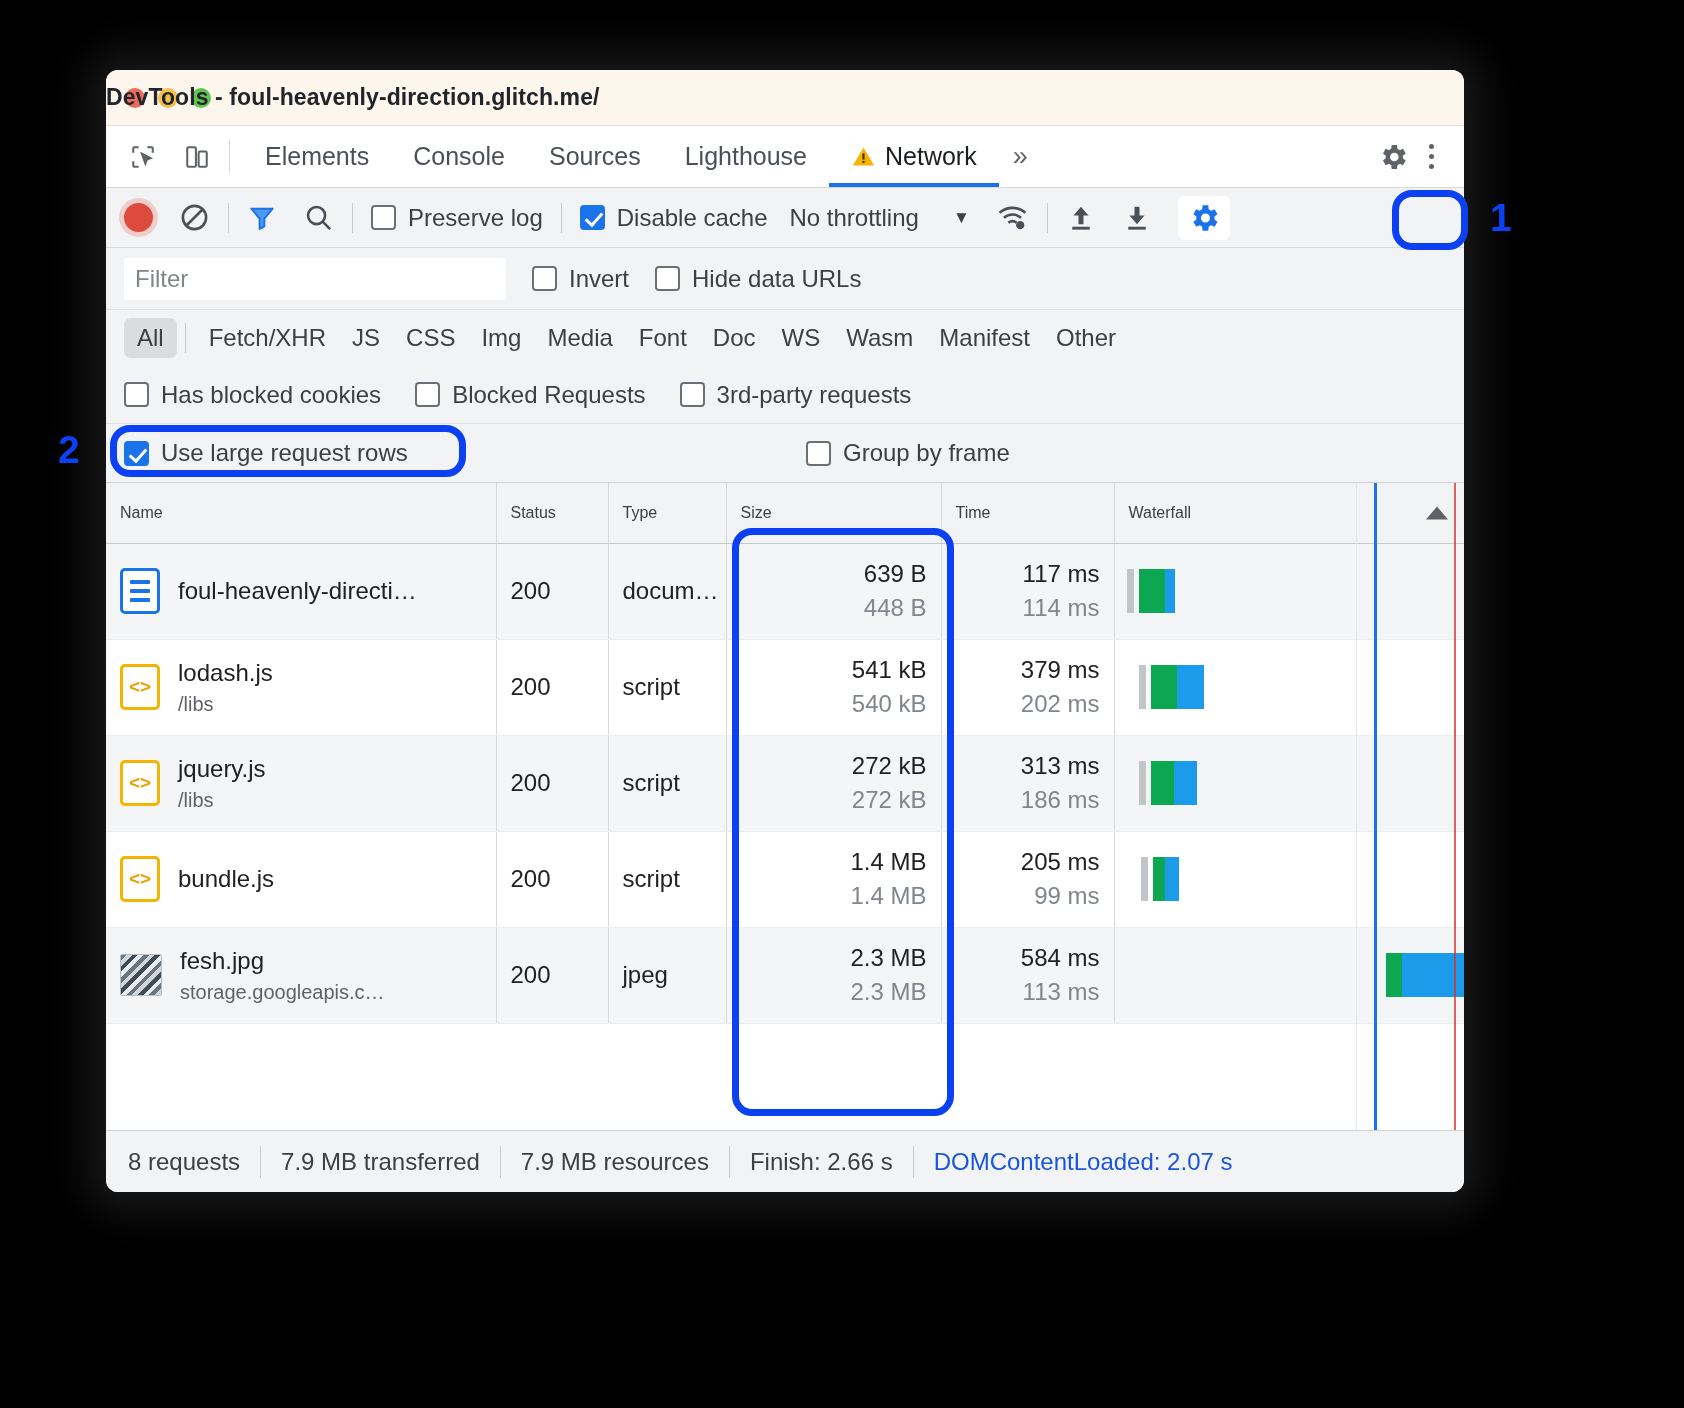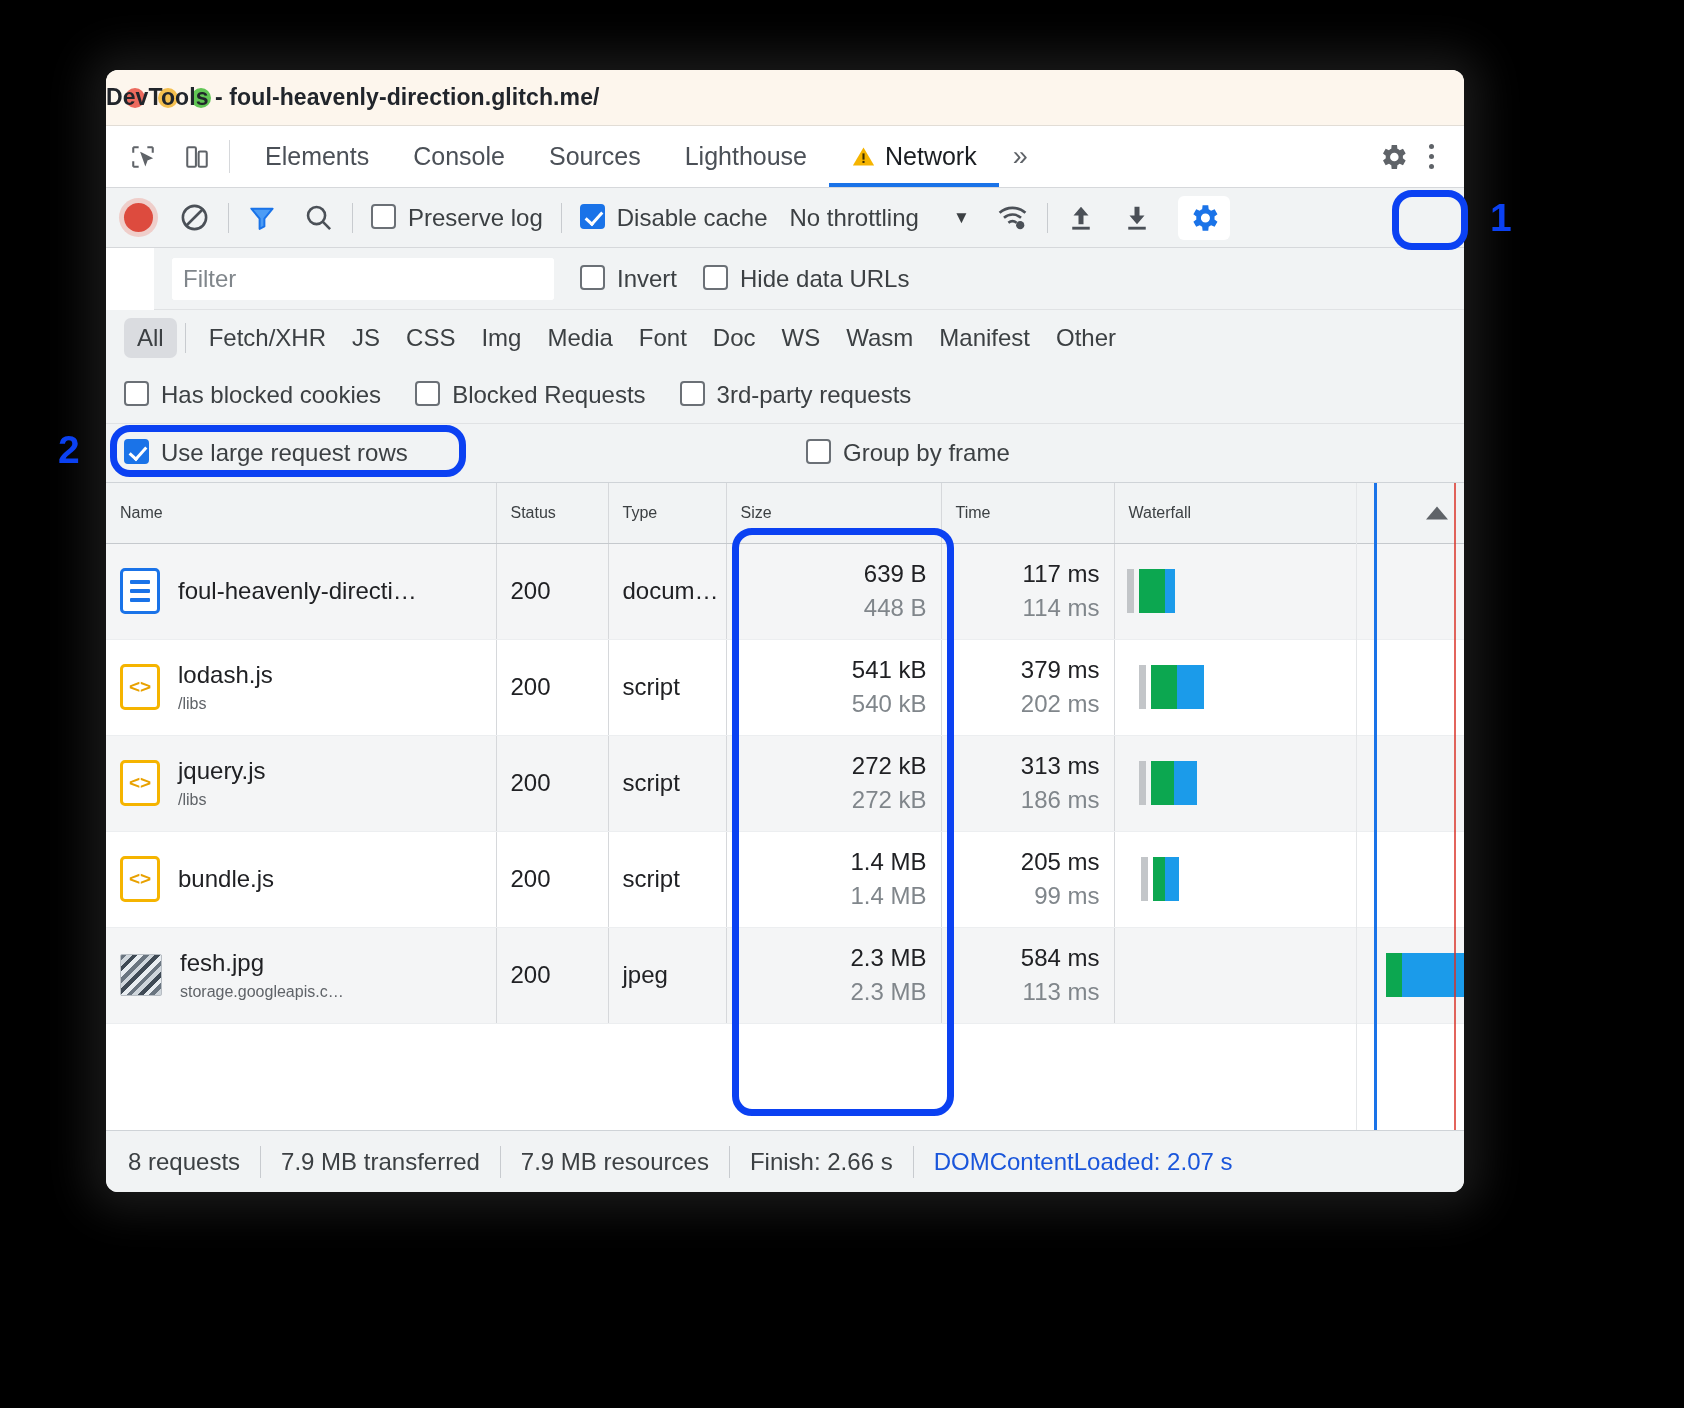--- a/index.html
+++ b/index.html
@@ -143,21 +143,21 @@
   .cbox.checked::after {
     content: "";
     position: absolute;
     left: 7px; top: 2px;
     width: 7px; height: 14px;
     border: solid #fff;
     border-width: 0 3px 3px 0;
     transform: rotate(42deg);
   }
   .cb-label {
-    display: flex; gap: 12px;
+    display: flex; align-items: center; gap: 12px;
     font-size: 24px; color: #3c4043;
     white-space: nowrap;
   }
   .throttle {
     display: flex; align-items: center; gap: 34px;
     font-size: 24px; color: #3c4043;
     margin-left: 22px;
     white-space: nowrap;
   }
   .caret { font-size: 17px; color: #3c4043; }
@@ -165,21 +165,20 @@
   
   .filterbar {
     height: 62px;
     background: #f1f3f4;
     border-bottom: 1px solid #e0e2e4;
     display: flex;
     align-items: center;
     padding: 0 18px;
     gap: 26px;
     flex: none;
-    margin-left: 48px;
   }
   .filter-input {
     width: 382px; height: 42px;
     background: #ffffff;
     border: 1px solid #ffffff;
     border-radius: 2px;
     font-size: 24px;
     color: #80868b;
     font-family: "Liberation Sans", sans-serif;
     padding: 0 10px;
@@ -258,21 +257,21 @@
     border-right: 1px solid #d6d8db;
     border-bottom: 1px solid #eceef0;
     vertical-align: middle;
   }
   tr.odd td { background: #f4f5f6; }
   tr.even td { background: #ffffff; }
   td.name-cell { padding-left: 18px; }
   .name-inner { display: flex; align-items: center; gap: 18px; }
   .name-texts { display: flex; flex-direction: column; gap: 6px; min-width: 0; }
   .name-main { font-size: 24px; color: #202124; white-space: nowrap; }
-  .name-sub  { font-size: 16px; color: #5f6368; white-space: nowrap; }
+  .name-sub  { font-size: 20px; color: #5f6368; white-space: nowrap; }
   .twoline { display: flex; flex-direction: column; align-items: flex-end; gap: 6px; }
   .v-main { font-size: 24px; color: #202124; }
   .v-sub  { font-size: 24px; color: #80868b; }
   td.numcol { padding-right: 20px; }
 
   
   .fi { width: 40px; height: 46px; flex: none; position: relative; }
   .fi-doc {
     border: 3px solid #1a73e8; border-radius: 5px;
     background: #fff;

